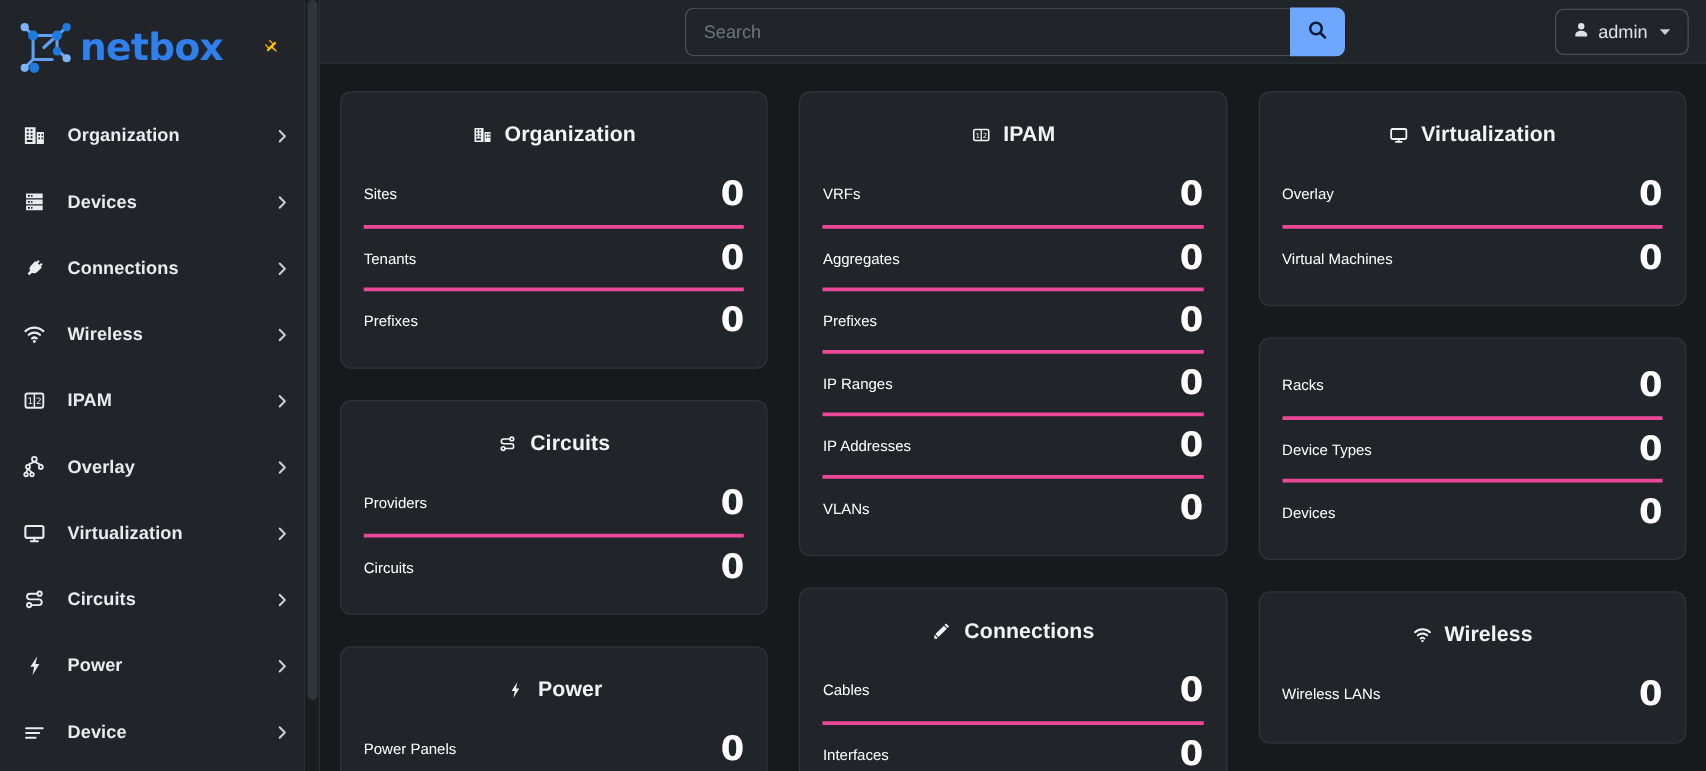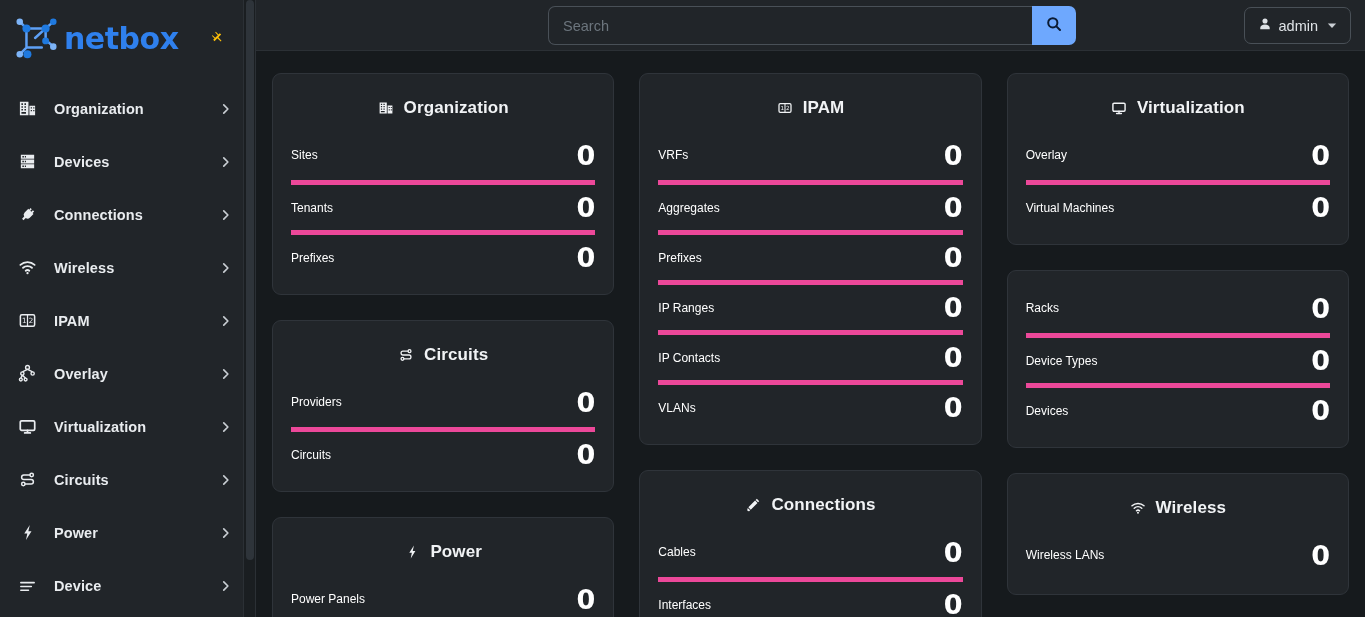--- a/index.html
+++ b/index.html
@@ -186,21 +186,21 @@
   }
   .card-head .ch-icon { display: flex; align-items: center; color: #f1f3f5; }
   .card-title { font-size: 17px; font-weight: 700; letter-spacing: .1px; }
 
   .rows { display: flex; flex-direction: column; }
   .stat-row {
     display: flex;
     align-items: center;
     justify-content: space-between;
     height: 50px;
-    border-top: 5px solid #ec4899;
+    border-top: 3px solid #ec4899;
     cursor: pointer;
   }
   .stat-row:first-child { border-top: none; }
   .stat-label { font-size: 12px; color: #ffffff; }
   .stat-value {
     font-size: 27px;
     font-weight: 700;
     color: #ffffff;
     line-height: 1;
     font-family: "DejaVu Sans", sans-serif;
@@ -529,21 +529,21 @@
               </div>
               <div class="stat-row">
                 <span class="stat-label">Prefixes</span>
                 <span class="stat-value">0</span>
               </div>
               <div class="stat-row">
                 <span class="stat-label">IP Ranges</span>
                 <span class="stat-value">0</span>
               </div>
               <div class="stat-row">
-                <span class="stat-label">IP Contacts</span>
+                <span class="stat-label">IP Addresses</span>
                 <span class="stat-value">0</span>
               </div>
               <div class="stat-row">
                 <span class="stat-label">VLANs</span>
                 <span class="stat-value">0</span>
               </div>
             </div>
           </section>
 
           <section class="card">

